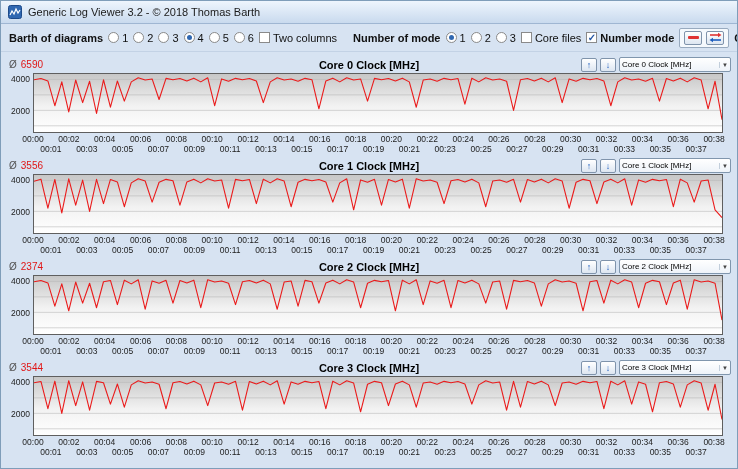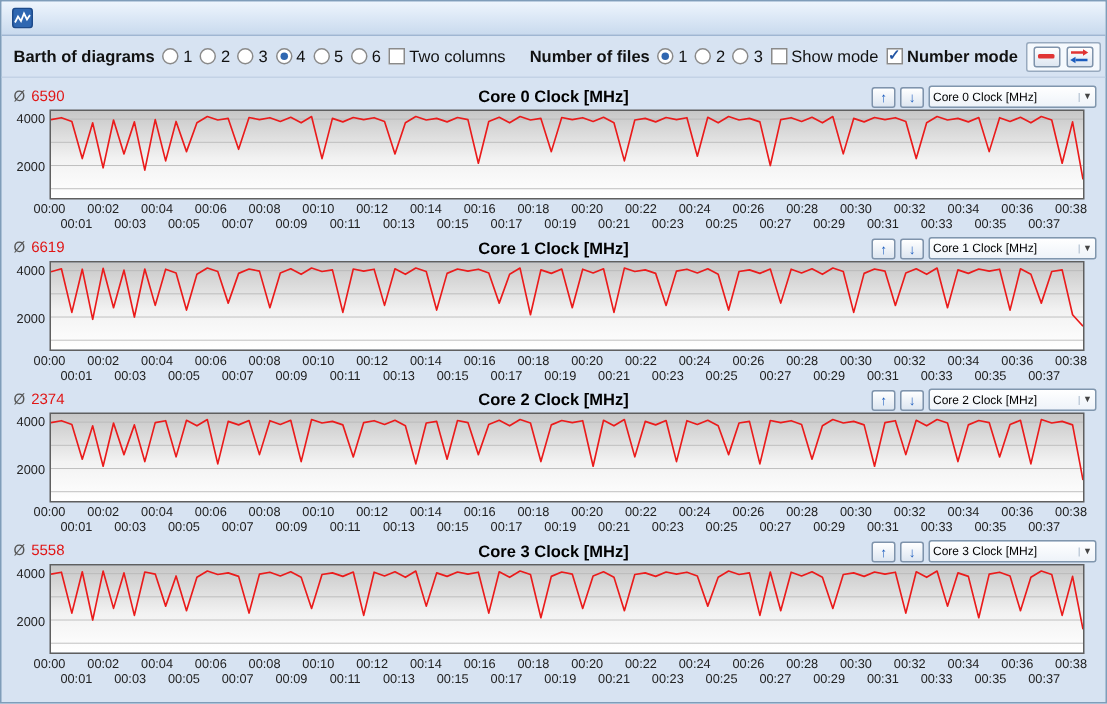--- a/index.html
+++ b/index.html
@@ -81,20 +81,21 @@
 </head>
 <body>
 
 <div class="titlebar">
   <span class="app-icon">
     <svg width="14" height="14" viewBox="0 0 14 14">
       <rect x="0.5" y="0.5" width="13" height="13" rx="2" fill="#2f67b1" stroke="#1d4a8a"></rect>
       <polyline points="2,10 4,6 6,9 8,4 10,8 12,5" fill="none" stroke="#ffffff" stroke-width="1.2"></polyline>
     </svg>
   </span>
+  <span>Generic Log Viewer 3.2 - © 2018 Thomas Barth</span>
 </div>
 
 <div class="toolbar">
   <span class="bold">Barth of diagrams</span>
 
   <span class="radio-item">
       <span class="radio"></span>
       <span>1</span>
     </span>
   <span class="radio-item">
@@ -118,37 +119,37 @@
       <span>6</span>
     </span>
 
   <span class="check-item">
       <span class="checkbox"></span>
       <span>Two columns</span>
     </span>
 
   <span class="vsep"></span>
 
-  <span class="bold">Number of files</span>
+  <span class="bold">Number of mode</span>
   <span class="radio-item">
       <span class="radio sel"></span>
       <span>1</span>
     </span>
   <span class="radio-item">
       <span class="radio"></span>
       <span>2</span>
     </span>
   <span class="radio-item">
       <span class="radio"></span>
       <span>3</span>
     </span>
 
   <span class="check-item">
       <span class="checkbox"></span>
-      <span>Show mode</span>
+      <span>Core files</span>
     </span>
 
   <span class="check-item">
       <span class="checkbox checked"></span>
       <span class="bold">Number mode</span>
     </span>
 
   <span class="tool-group">
     <button class="btn dash-btn">
         <span class="dash-glyph"></span>
@@ -249,21 +250,21 @@
           <span class="xtick" style="left: 90.9091%;">00:35</span>
           <span class="xtick" style="left: 96.1039%;">00:37</span>
         </div>
     </div>
   </section>
 
   <section class="panel">
     <div class="panel-header">
       <div class="avg">
         <span class="avg-sym">Ø</span>
-        <span class="avg-val">6619</span>
+        <span class="avg-val">3556</span>
       </div>
       <div class="panel-title">Core 1 Clock [MHz]</div>
       <div class="panel-controls">
         <button class="btn mini-btn">
             <span class="arrow-blue">↑</span>
           </button>
         <button class="btn mini-btn">
             <span class="arrow-blue">↓</span>
           </button>
         <div class="combo">
@@ -413,21 +414,21 @@
           <span class="xtick" style="left: 90.9091%;">00:35</span>
           <span class="xtick" style="left: 96.1039%;">00:37</span>
         </div>
     </div>
   </section>
 
   <section class="panel">
     <div class="panel-header">
       <div class="avg">
         <span class="avg-sym">Ø</span>
-        <span class="avg-val">5558</span>
+        <span class="avg-val">3544</span>
       </div>
       <div class="panel-title">Core 3 Clock [MHz]</div>
       <div class="panel-controls">
         <button class="btn mini-btn">
             <span class="arrow-blue">↑</span>
           </button>
         <button class="btn mini-btn">
             <span class="arrow-blue">↓</span>
           </button>
         <div class="combo">

